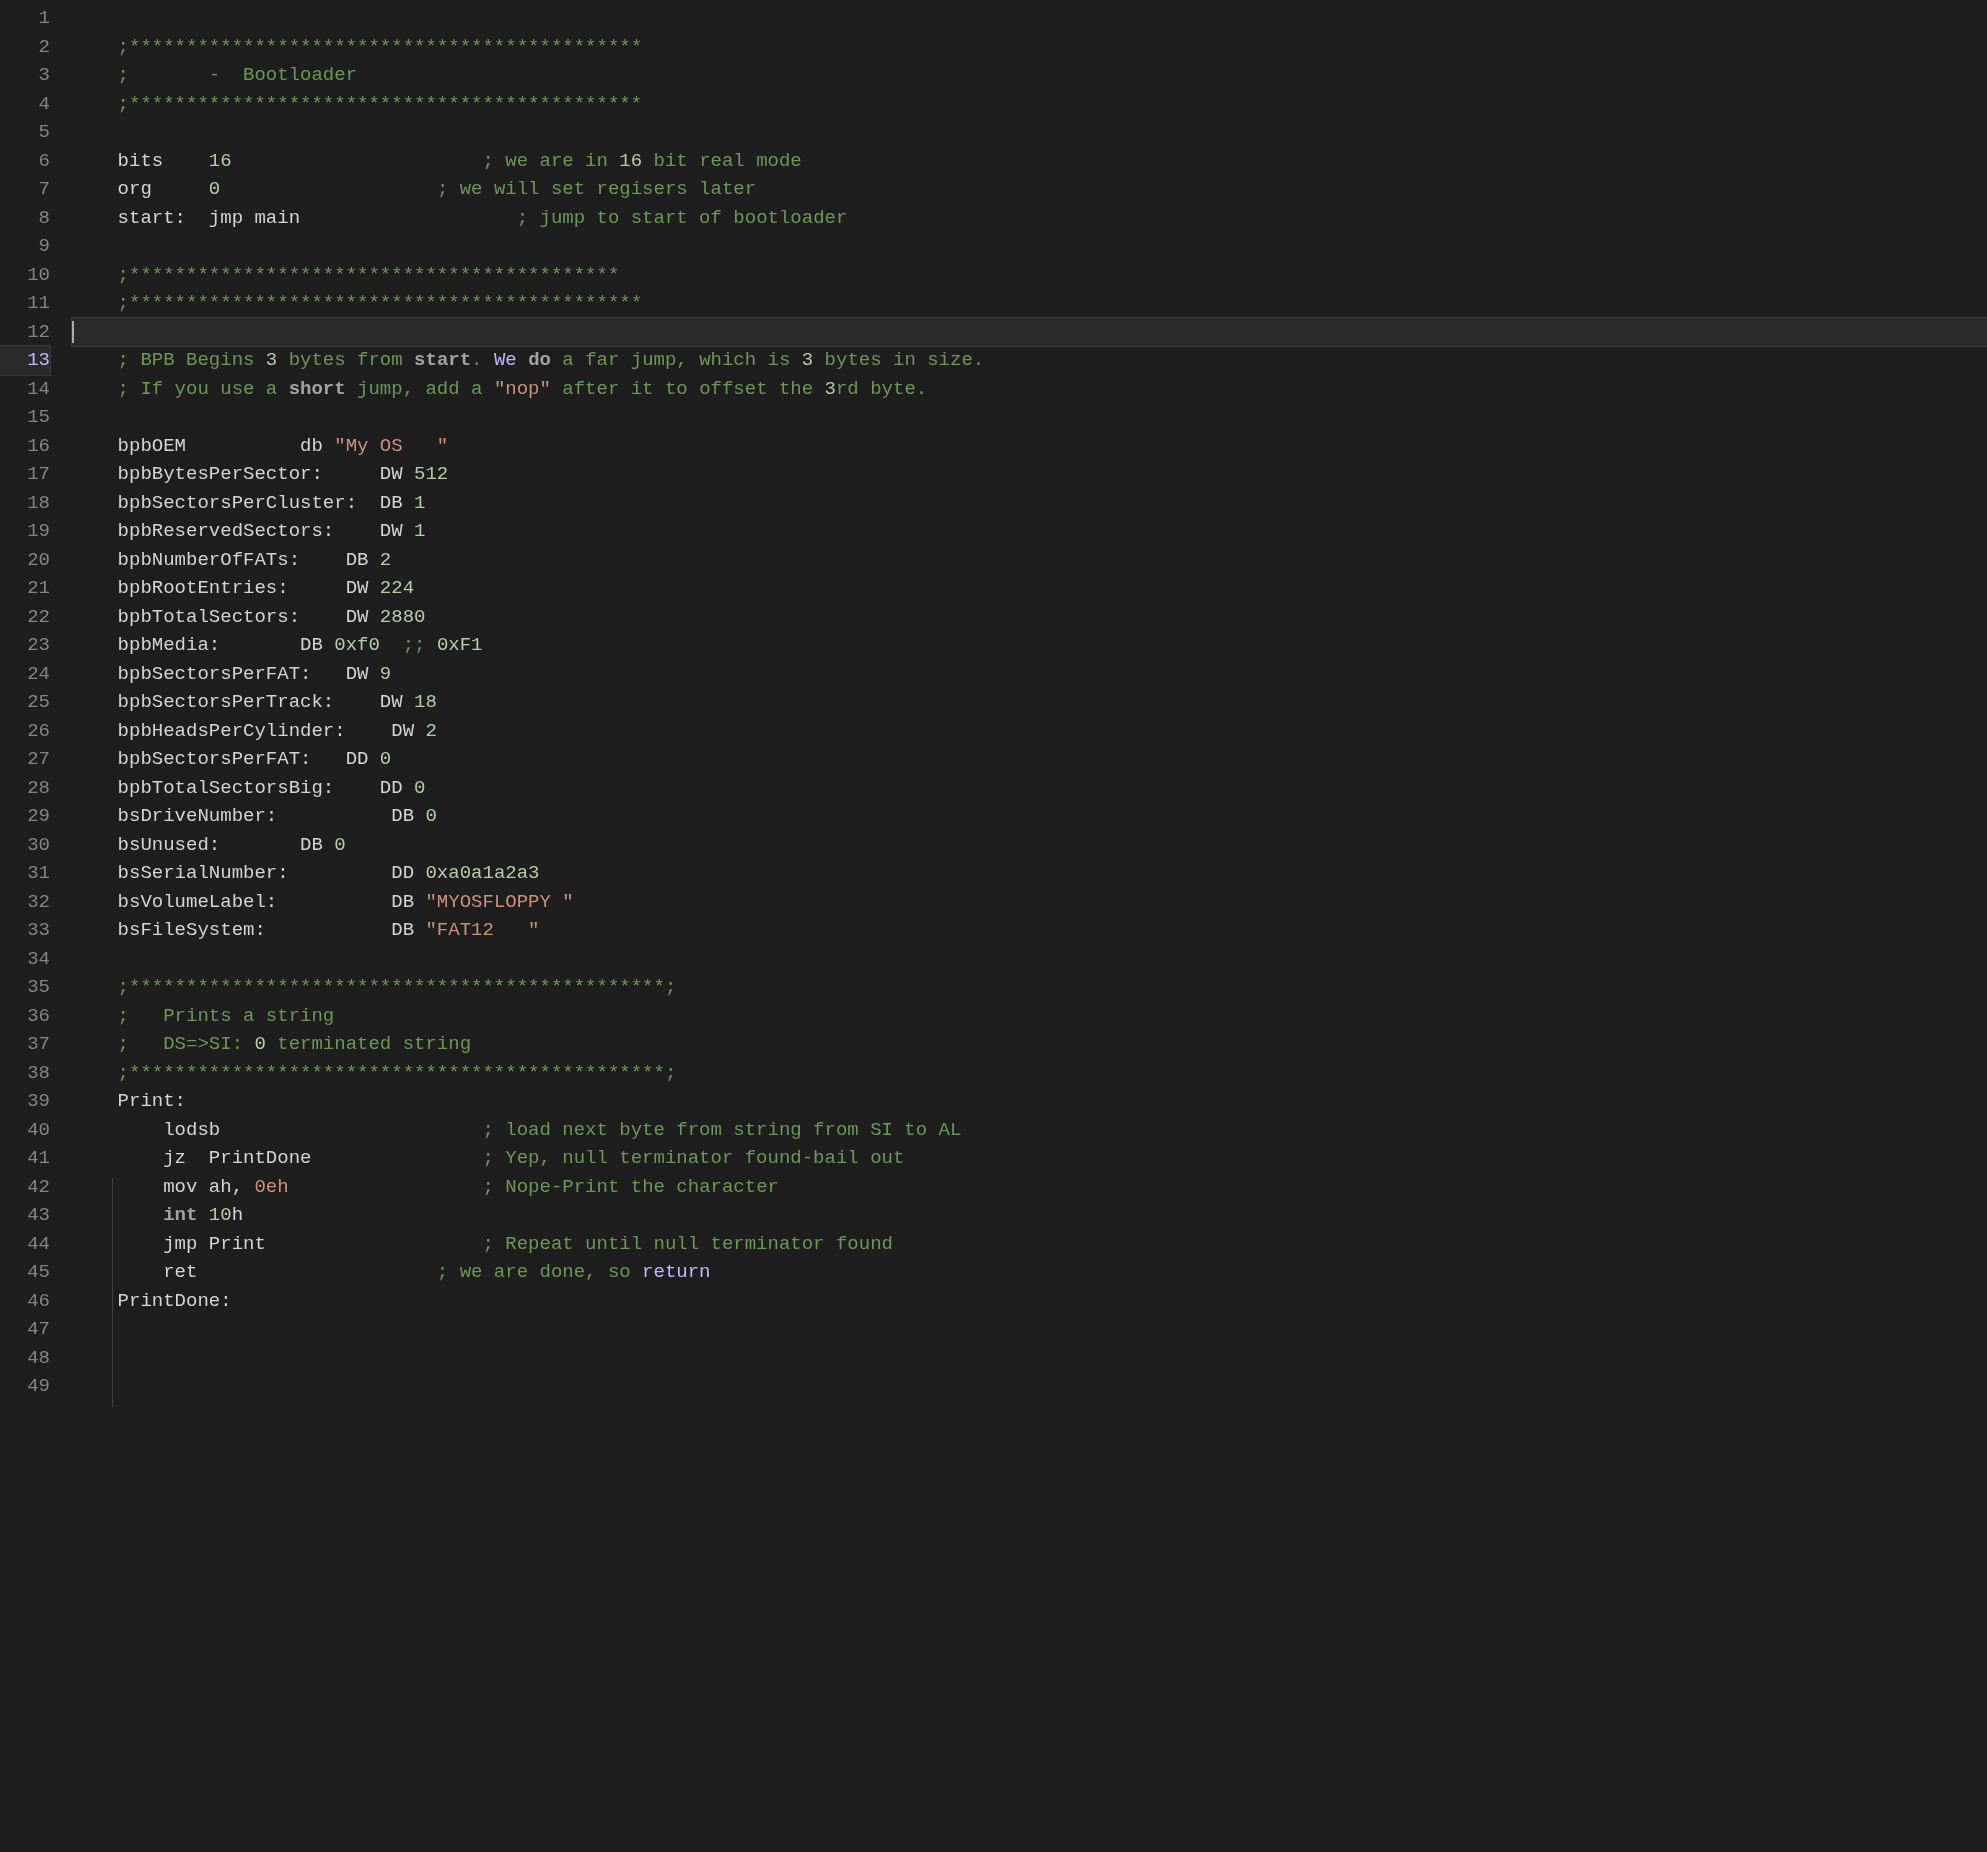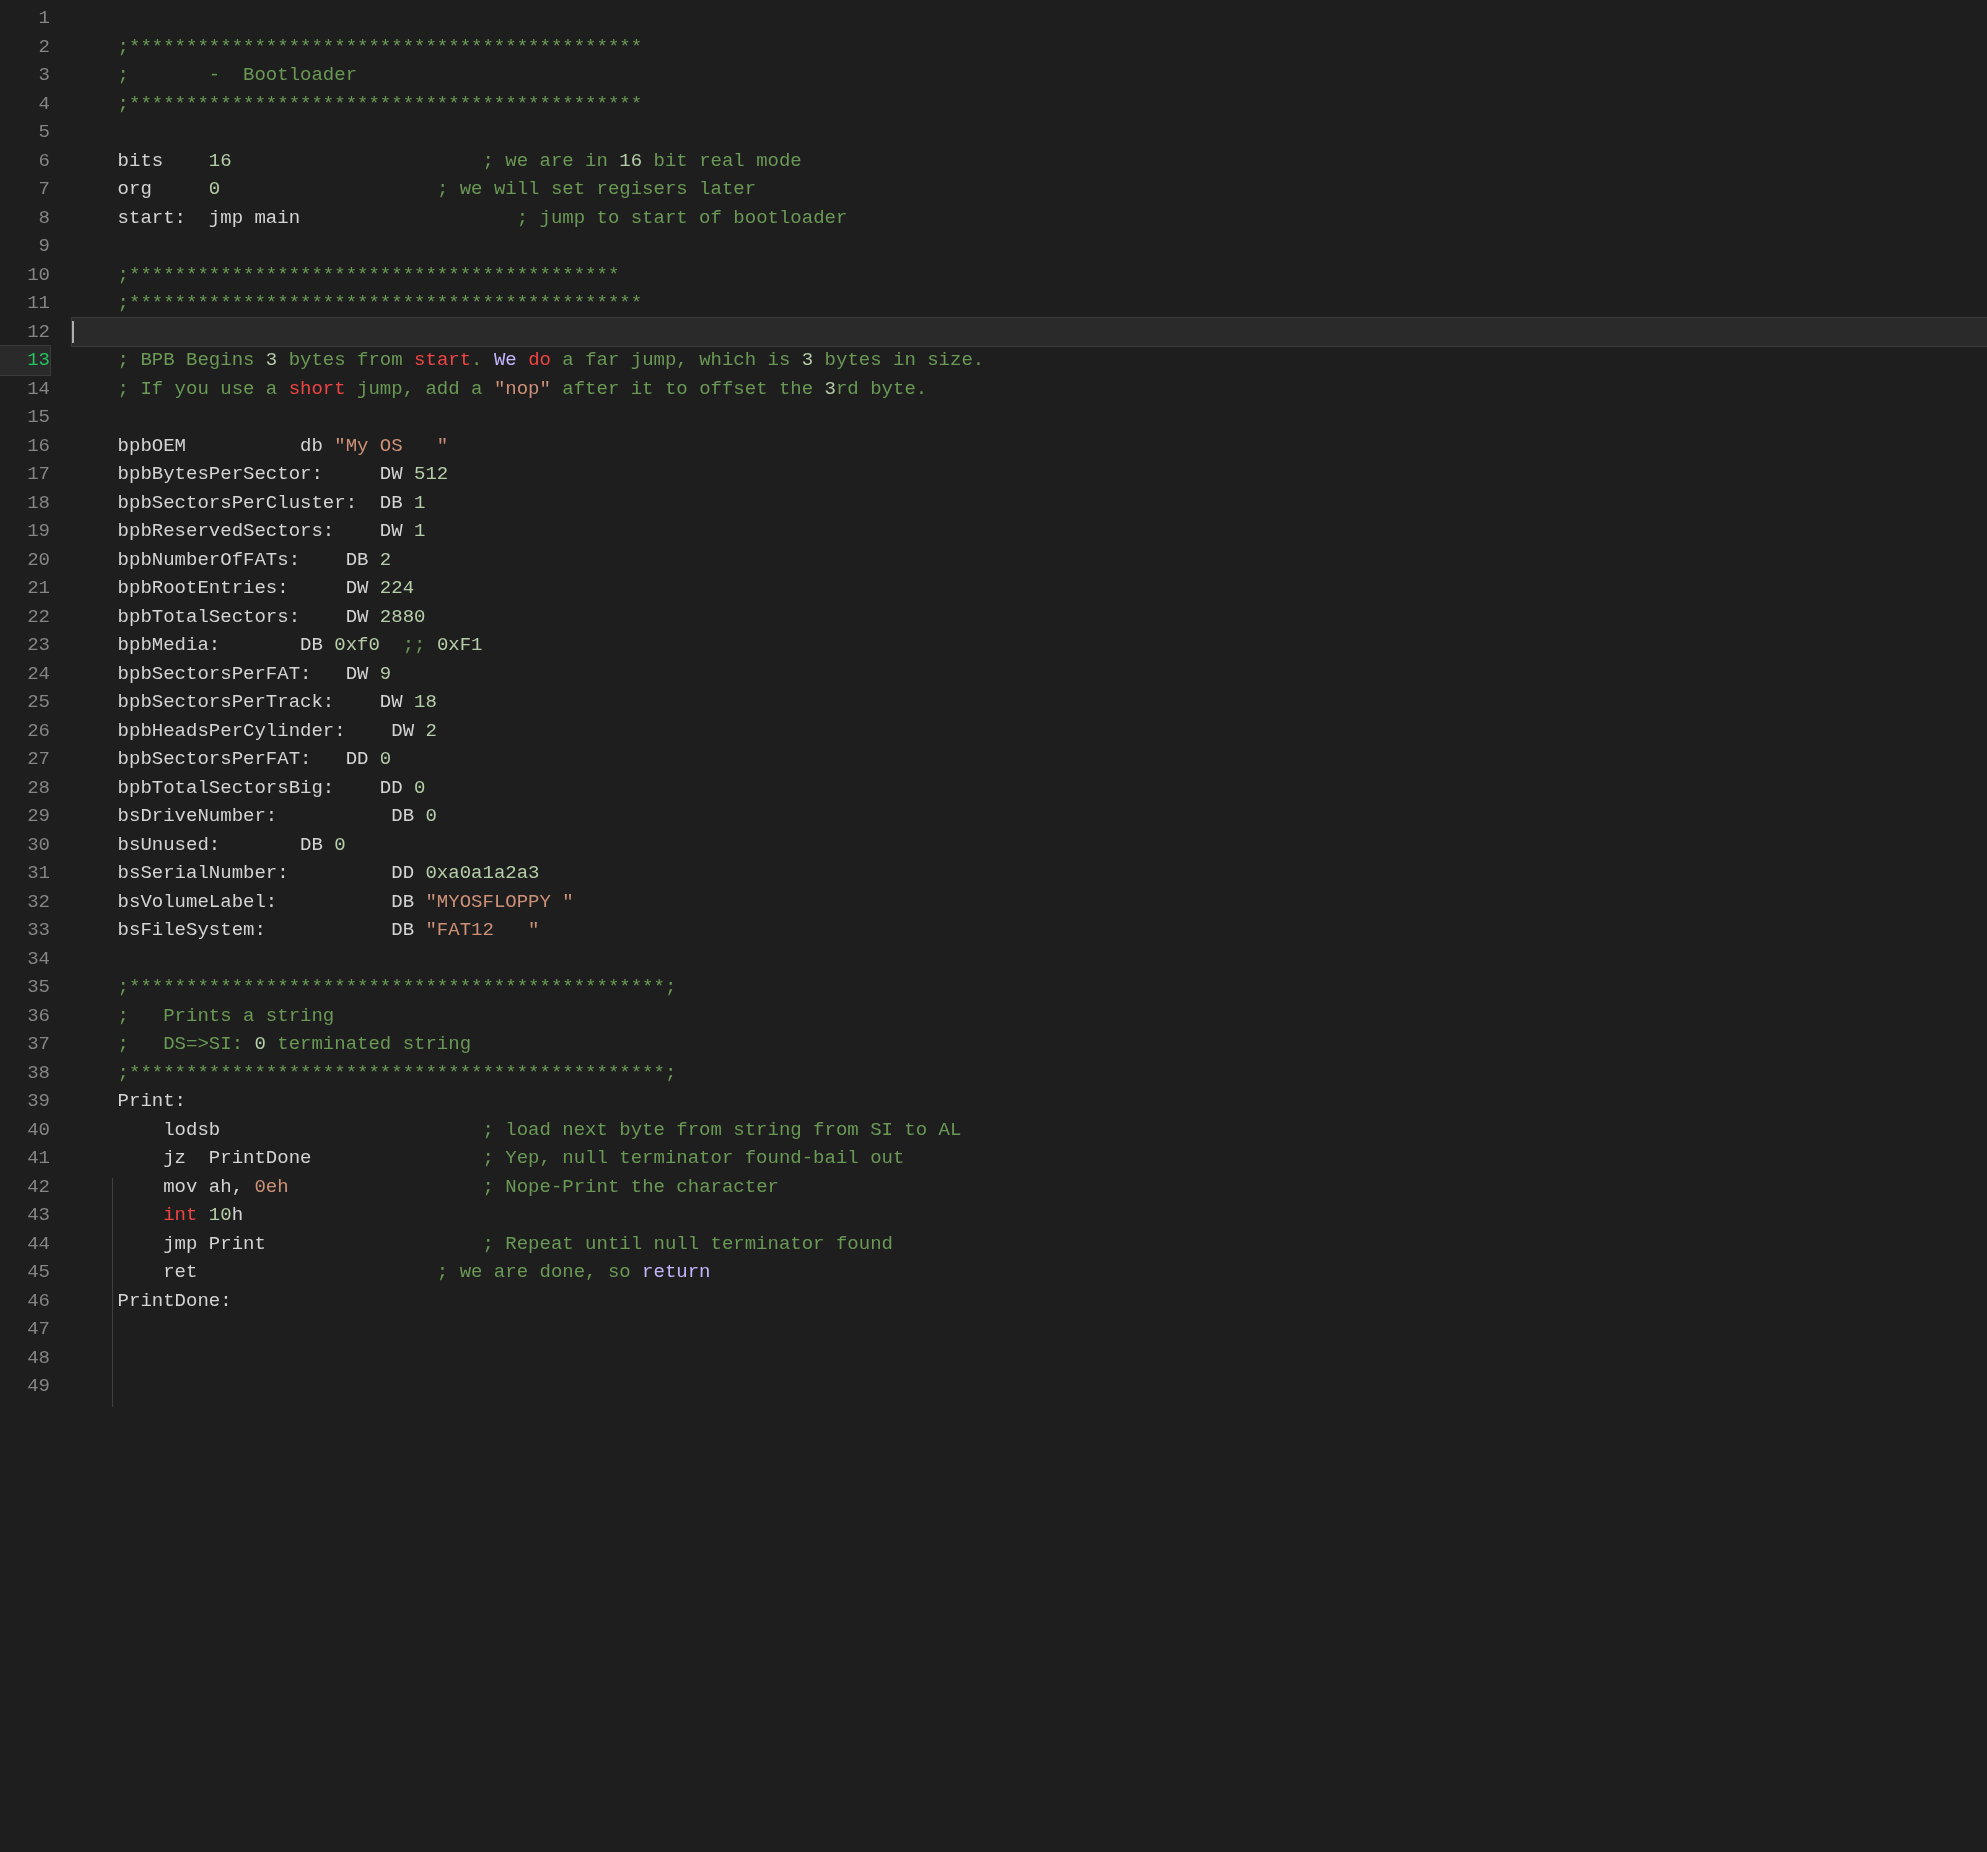--- a/index.html
+++ b/index.html
@@ -33,24 +33,24 @@
 .line {
   height: 28.5px;
   display: flex;
   align-items: center;
 }
 .gutter .line { justify-content: flex-end; }
 .line.current {
   background: #2a2a2a;
   outline: 1px solid #3a3a3a;
 }
-.gutter .line.current { color: #22c55e; }
+.gutter .line.current { color: #c4b5fd; }
 
 .tok-cmt { color: #6a9955; }
-.tok-kw { color: #ef4444; }
+.tok-kw { color: #a3a3a3; font-weight: bold; }
 .tok-num { color: #b5cea8; }
 .tok-str { color: #ce9178; }
 .tok-ident { color: #c4b5fd; }
 .tok-txt { white-space: pre; }
 
 .guide {
   position: absolute;
   left: 44px;
   width: 1px;
   background: #404040;

